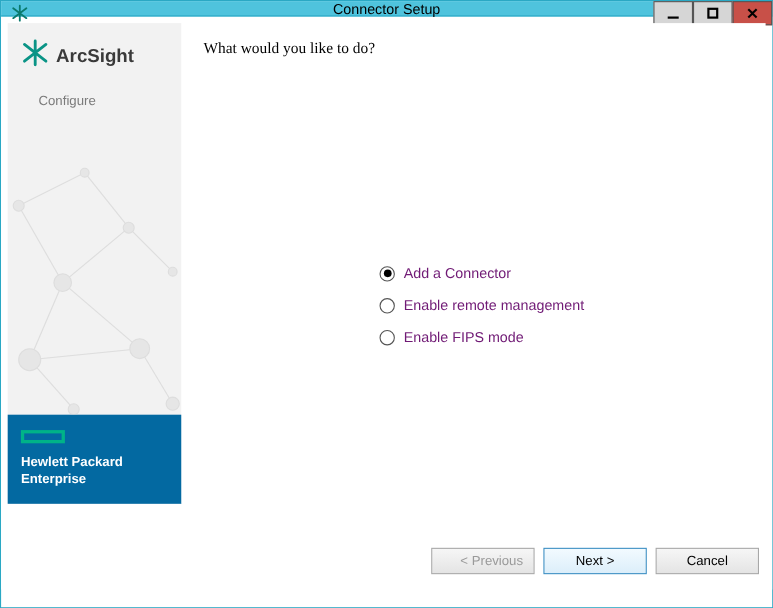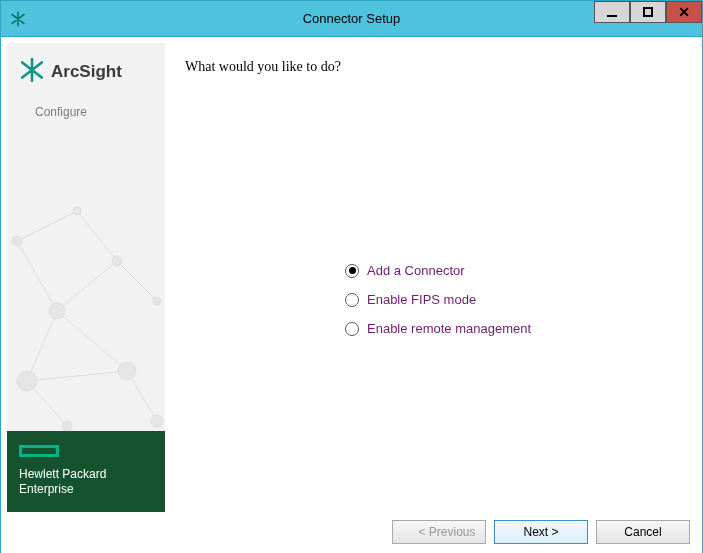--- a/index.html
+++ b/index.html
@@ -11,24 +11,24 @@
     overflow: hidden;
   }
   .window {
     width: 703px;
     height: 553px;
     border: 1px solid #2aa8c4;
     background: #fff;
     position: relative;
   }
   .titlebar {
-    height: 36px;
+    height: 14px;
     background: #4fc3dd;
     display: flex;
-    align-items: center;
+    align-items: flex-start;
     position: relative;
     border-bottom: 1px solid #2aa8c4;
   }
   .titlebar-icon {
     width: 22px;
     height: 22px;
     margin-left: 6px;
     display: flex;
     align-items: center;
     justify-content: center;
@@ -62,20 +62,21 @@
   .titlebar-btn.close { background: #c85048; color: #000; }
   .min-glyph { position: absolute; bottom: 5px; width: 10px; height: 2px; background: #000; }
   .max-glyph { width: 10px; height: 10px; border: 2px solid #000; }
   .close-glyph { font-size: 14px; font-weight: bold; line-height: 1; }
   .client {
     display: flex;
     height: calc(100% - 30px);
     padding: 6px;
     background: #fff;
     flex-direction: column;
+    gap: 32px;
   }
   .body-row {
     display: flex;
     flex: 1;
     min-height: 0;
   }
   .sidebar {
     width: 158px;
     display: flex;
     flex-direction: column;
@@ -103,23 +104,24 @@
     font-size: 12px;
     color: #7b7b7b;
   }
   .net-bg {
     position: absolute;
     left: 0; right: 0; bottom: 0;
     height: 250px;
     opacity: 0.5;
   }
   .sidebar-footer {
-    background: #14532d;
+    background: #0369a1;
     color: #fff;
     padding: 14px 10px 16px 12px;
+    font-weight: bold;
   }
   .hpe-bar {
     width: 40px;
     height: 12px;
     border: 3px solid #00b388;
     margin-bottom: 10px;
   }
   .hpe-text1 { font-size: 12px; line-height: 1.2; }
   .hpe-text2 { font-size: 12px; line-height: 1.2; }
   .main {
@@ -270,25 +272,25 @@
       <div class="main">
         <div class="question">What would you like to do?</div>
 
         <div class="options">
           <div class="option-row">
             <span class="radio selected"></span>
             <span>Add a Connector</span>
           </div>
           <div class="option-row">
             <span class="radio"></span>
-            <span>Enable FIPS mode</span>
+            <span>Enable remote management</span>
           </div>
           <div class="option-row">
             <span class="radio"></span>
-            <span>Enable remote management</span>
+            <span>Enable FIPS mode</span>
           </div>
         </div>
       </div>
 
     </div>
 
     <div class="button-row">
       <div class="btn disabled">&lt; Previous</div>
       <div class="btn primary">Next &gt;</div>
       <div class="btn">Cancel</div>

